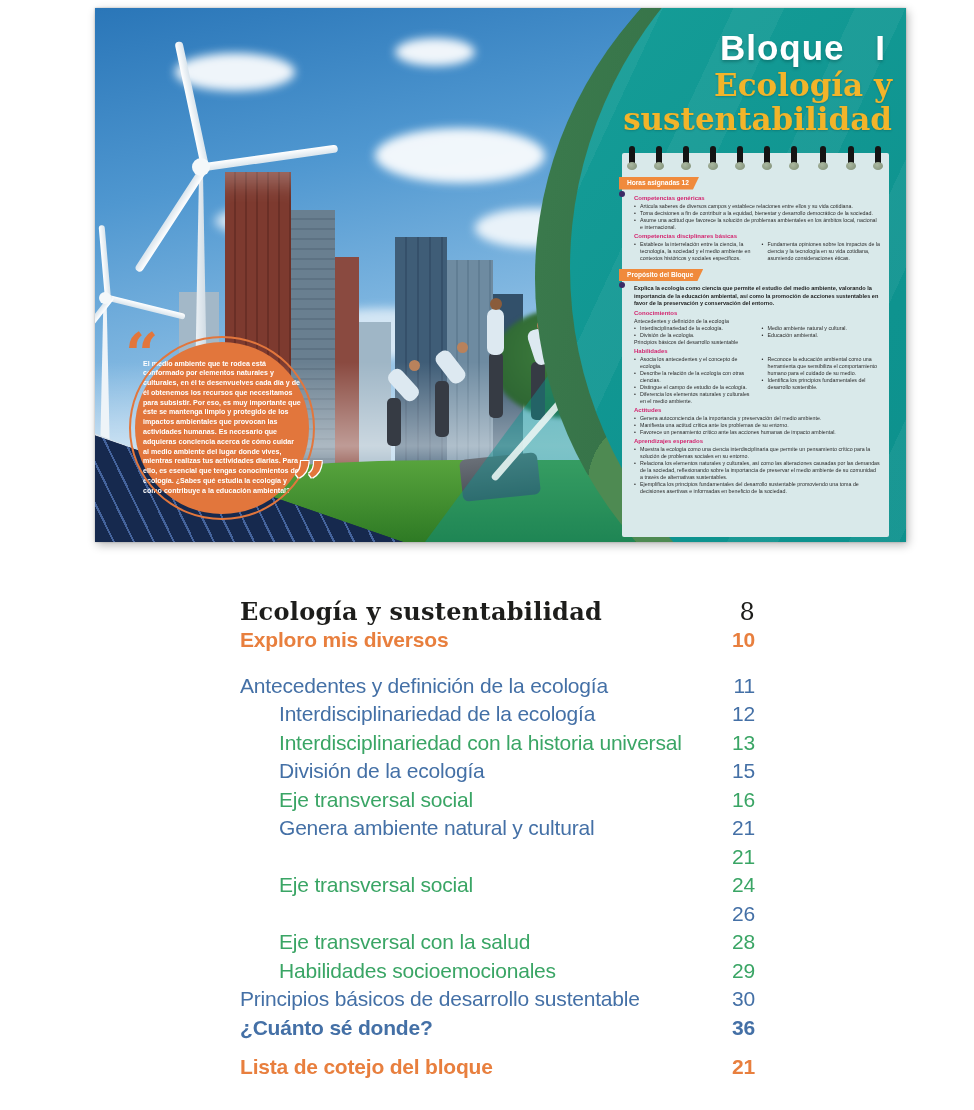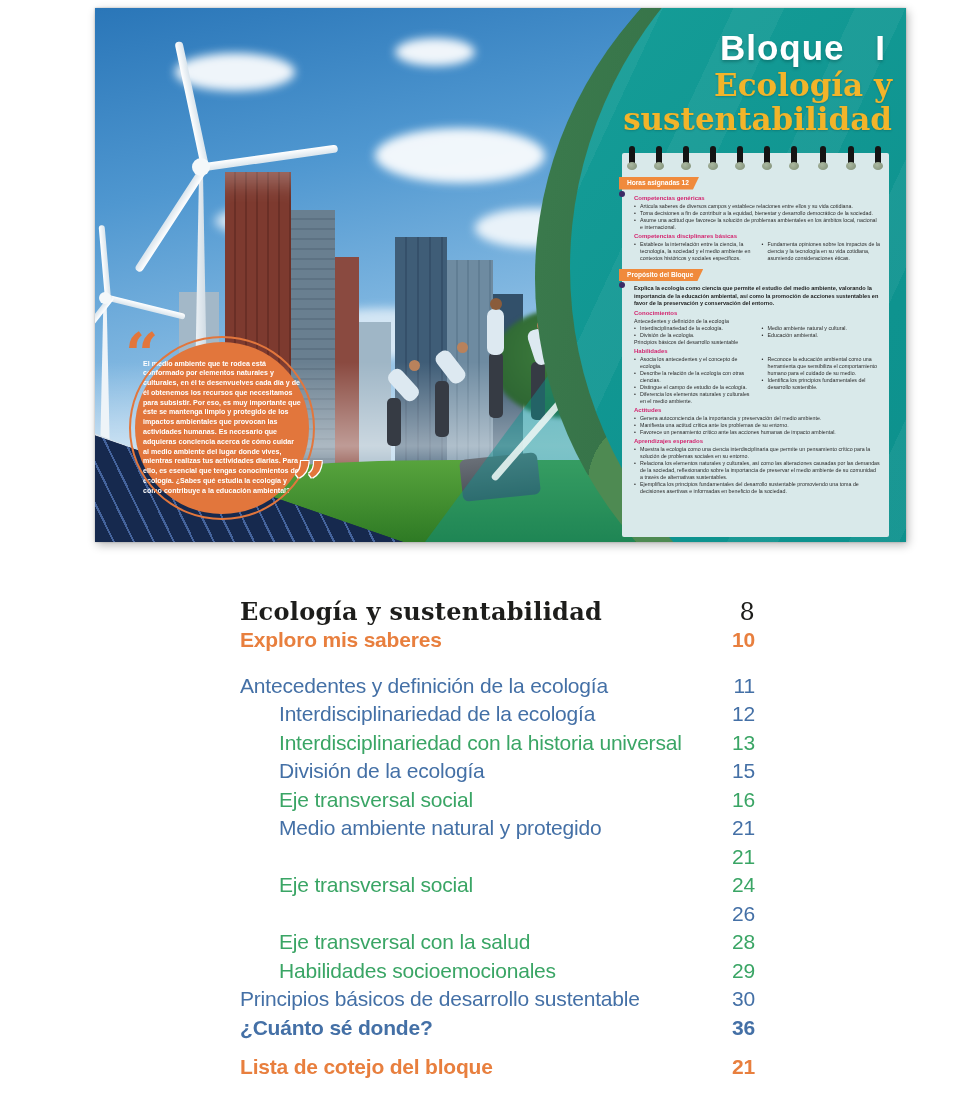--- a/index.html
+++ b/index.html
@@ -323,21 +323,21 @@
       </ul>
     </div>
   </div>
 
   <div class="toc">
     <div class="toc-row title-row">
       <span class="toc-label">Ecología y sustentabilidad</span>
       <span class="toc-page">8</span>
     </div>
     <div class="toc-row r-orange bold">
-      <span class="toc-label">Exploro mis saberes</span>
+      <span class="toc-label">Exploro mis diversos</span>
       <span class="toc-page">10</span>
     </div>
     <div class="toc-row r-blue gap-lg">
       <span class="toc-label">Antecedentes y definición de la ecología</span>
       <span class="toc-page">11</span>
     </div>
     <div class="toc-row r-blue ind">
       <span class="toc-label">Interdisciplinariedad de la ecología</span>
       <span class="toc-page">12</span>
     </div>
@@ -347,21 +347,21 @@
     </div>
     <div class="toc-row r-blue ind">
       <span class="toc-label">División de la ecología</span>
       <span class="toc-page">15</span>
     </div>
     <div class="toc-row r-green ind">
       <span class="toc-label">Eje transversal social</span>
       <span class="toc-page">16</span>
     </div>
     <div class="toc-row r-blue ind">
-      <span class="toc-label">Medio ambiente natural y protegido</span>
+      <span class="toc-label">Genera ambiente natural y cultural</span>
       <span class="toc-page">21</span>
     </div>
     <div class="toc-row r-green ind">
       <span class="toc-page">21</span>
     </div>
     <div class="toc-row r-green ind">
       <span class="toc-label">Eje transversal social</span>
       <span class="toc-page">24</span>
     </div>
     <div class="toc-row r-blue ind">

